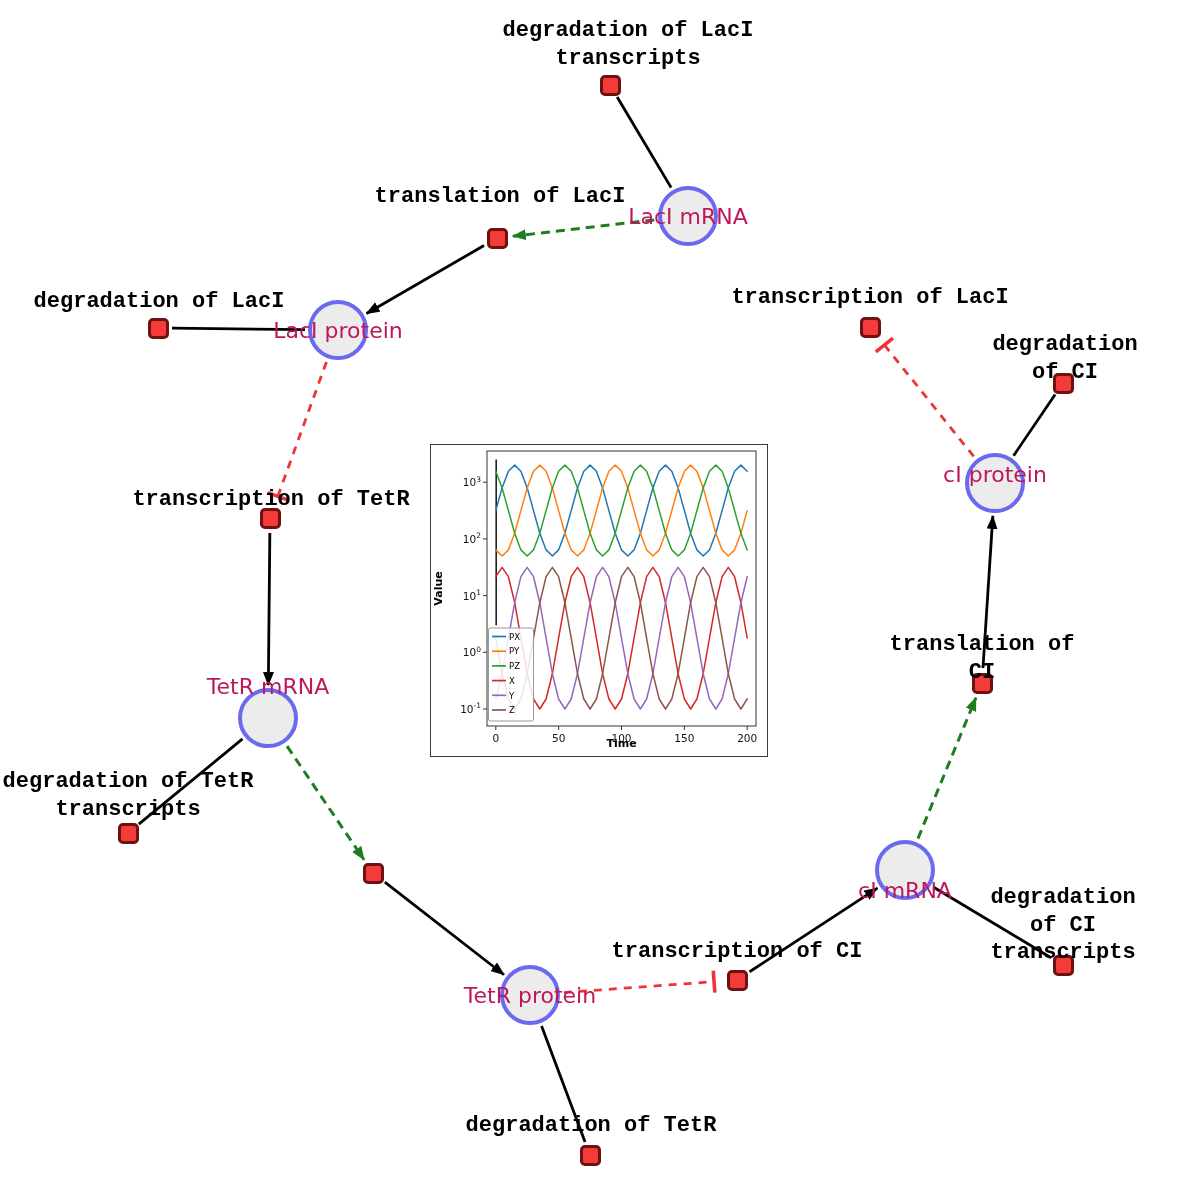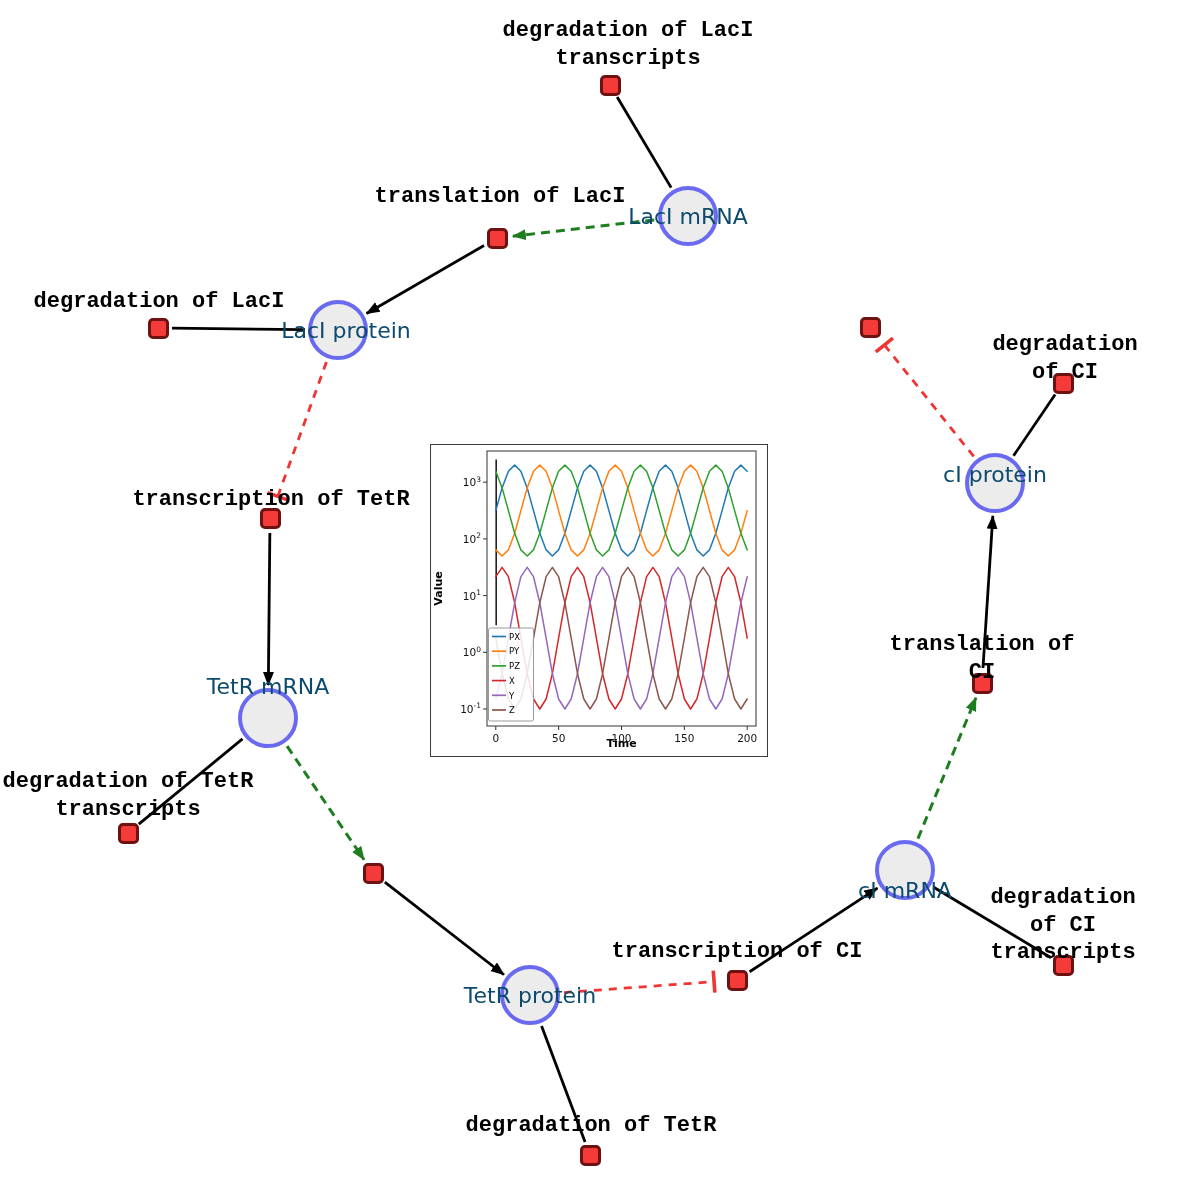--- a/index.html
+++ b/index.html
@@ -3,21 +3,21 @@
 <meta charset="utf-8">
 <style>
   html,body{margin:0;padding:0;background:#fff;}
   #stage{position:relative;width:1189px;height:1200px;background:#fff;
          font-family:"DejaVu Sans","Liberation Sans",sans-serif;overflow:hidden;}
   #edge-svg{position:absolute;left:0;top:0;width:1189px;height:1200px;}
   #node-layer{position:absolute;left:0;top:0;width:1189px;height:1200px;}
   .species{position:absolute;width:60px;height:60px;border-radius:50%;
            background:#ececec;border:4px solid #6a6af0;box-sizing:border-box;}
   .species-label{position:absolute;transform:translate(-50%,-50%);
-           font-size:22px;font-weight:400;color:#0c4a6e;white-space:nowrap;}
+           font-size:22px;font-weight:400;color:#be185d;white-space:nowrap;}
   .reaction{position:absolute;width:21px;height:21px;background:#f53a3a;
            border:3px solid #6e1111;border-radius:5px;box-sizing:border-box;}
   .reaction-label{position:absolute;transform:translate(-50%,-50%);
            font-size:22px;font-weight:700;color:#000;white-space:pre-line;
            text-align:center;line-height:1.25;font-family:Liberation Mono, monospace;}
   #inset{position:absolute;left:430px;top:444px;width:338px;height:313px;
          background:#fff;border:1px solid #3a3a3a;box-sizing:border-box;}
   #inset text{font-family:"DejaVu Sans","Liberation Sans",sans-serif;}
 </style>
 </head>
@@ -51,35 +51,36 @@
       <line x1="917.945493378646" y1="838.5609446518597" x2="975.9080031159313" y2="697.7948495755954" stroke="#1e7d1e" stroke-width="3" stroke-dasharray="9 6" marker-end="url(#arrow-green)"></line>
       <line x1="982.9729468162402" y1="668.0315874424584" x2="992.8595170042715" y2="515.9305076265914" stroke="#000000" stroke-width="2.8" marker-end="url(#arrow-black)"></line>
       <line x1="1013.5562307064403" y1="455.71142543170555" x2="1055.1276597002982" y2="394.5769710289734" stroke="#000000" stroke-width="2.8"></line>
       <line x1="973.7396330435469" y1="456.46706203834646" x2="884.38201294113" y2="344.9487521505303" stroke="#ef3434" stroke-width="2.8" stroke-dasharray="8 7"></line>
       <line x1="892.9661987522533" y1="338.07039813520726" x2="875.7978271300068" y2="351.82710616585337" stroke="#ef3434" stroke-width="3.6"></line>
     </svg>
   <div id="node-layer">
       <div class="species" style="left: 658px; top: 186px;"></div>
       <div class="species-label" style="left: 688px; top: 216px;">LacI mRNA</div>
       <div class="species" style="left: 308px; top: 300px;"></div>
-      <div class="species-label" style="left: 338px; top: 330px; margin-left: 8px;">LacI protein</div>
+      <div class="species-label" style="left: 338px; top: 330px;">LacI protein</div>
       <div class="species" style="left: 238px; top: 688px;"></div>
       <div class="species-label" style="left: 268px; top: 686px;">TetR mRNA</div>
       <div class="species" style="left: 500px; top: 965px;"></div>
       <div class="species-label" style="left: 530px; top: 995px;">TetR protein</div>
       <div class="species" style="left: 875px; top: 840px;"></div>
       <div class="species-label" style="left: 905px; top: 890px;">cI mRNA</div>
       <div class="species" style="left: 965px; top: 453px;"></div>
       <div class="species-label" style="left: 995px; top: 474px;">cI protein</div>
       <div class="reaction" style="left: 599.5px; top: 74.5px;"></div>
       <div class="reaction-label" style="left: 628px; top: 44px;">degradation of LacI
 transcripts</div>
       <div class="reaction" style="left: 486.5px; top: 227.5px;"></div>
       <div class="reaction-label" style="left: 500px; top: 197px;">translation of LacI</div>
       <div class="reaction" style="left: 859.5px; top: 316.5px;"></div>
+      <div class="reaction-label" style="left: 870px; top: 298px;">transcription of LacI</div>
       <div class="reaction" style="left: 147.5px; top: 317.5px;"></div>
       <div class="reaction-label" style="left: 159px; top: 302px;">degradation of LacI</div>
       <div class="reaction" style="left: 1052.5px; top: 372.5px;"></div>
       <div class="reaction-label" style="left: 1065px; top: 358px;">degradation of CI</div>
       <div class="reaction" style="left: 259.5px; top: 507.5px;"></div>
       <div class="reaction-label" style="left: 271px; top: 493px; margin-top: 7px;">transcription of TetR</div>
       <div class="reaction" style="left: 971.5px; top: 672.5px;"></div>
       <div class="reaction-label" style="left: 982px; top: 658px;">translation of CI</div>
       <div class="reaction" style="left: 117.5px; top: 822.5px;"></div>
       <div class="reaction-label" style="left: 128px; top: 795px;">degradation of TetR

